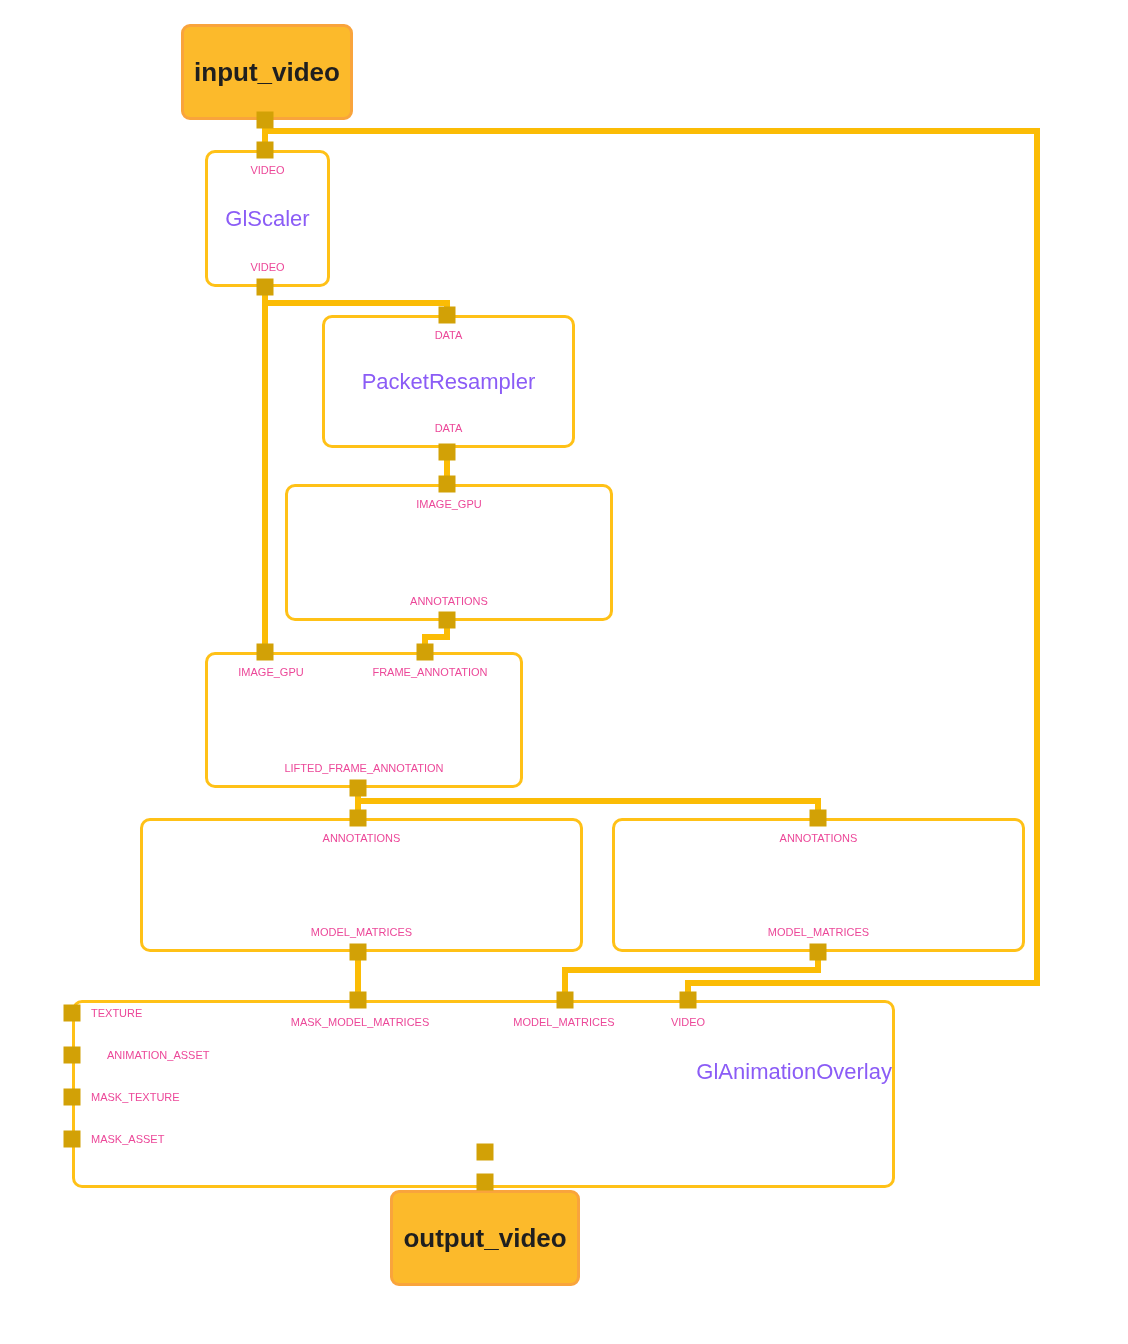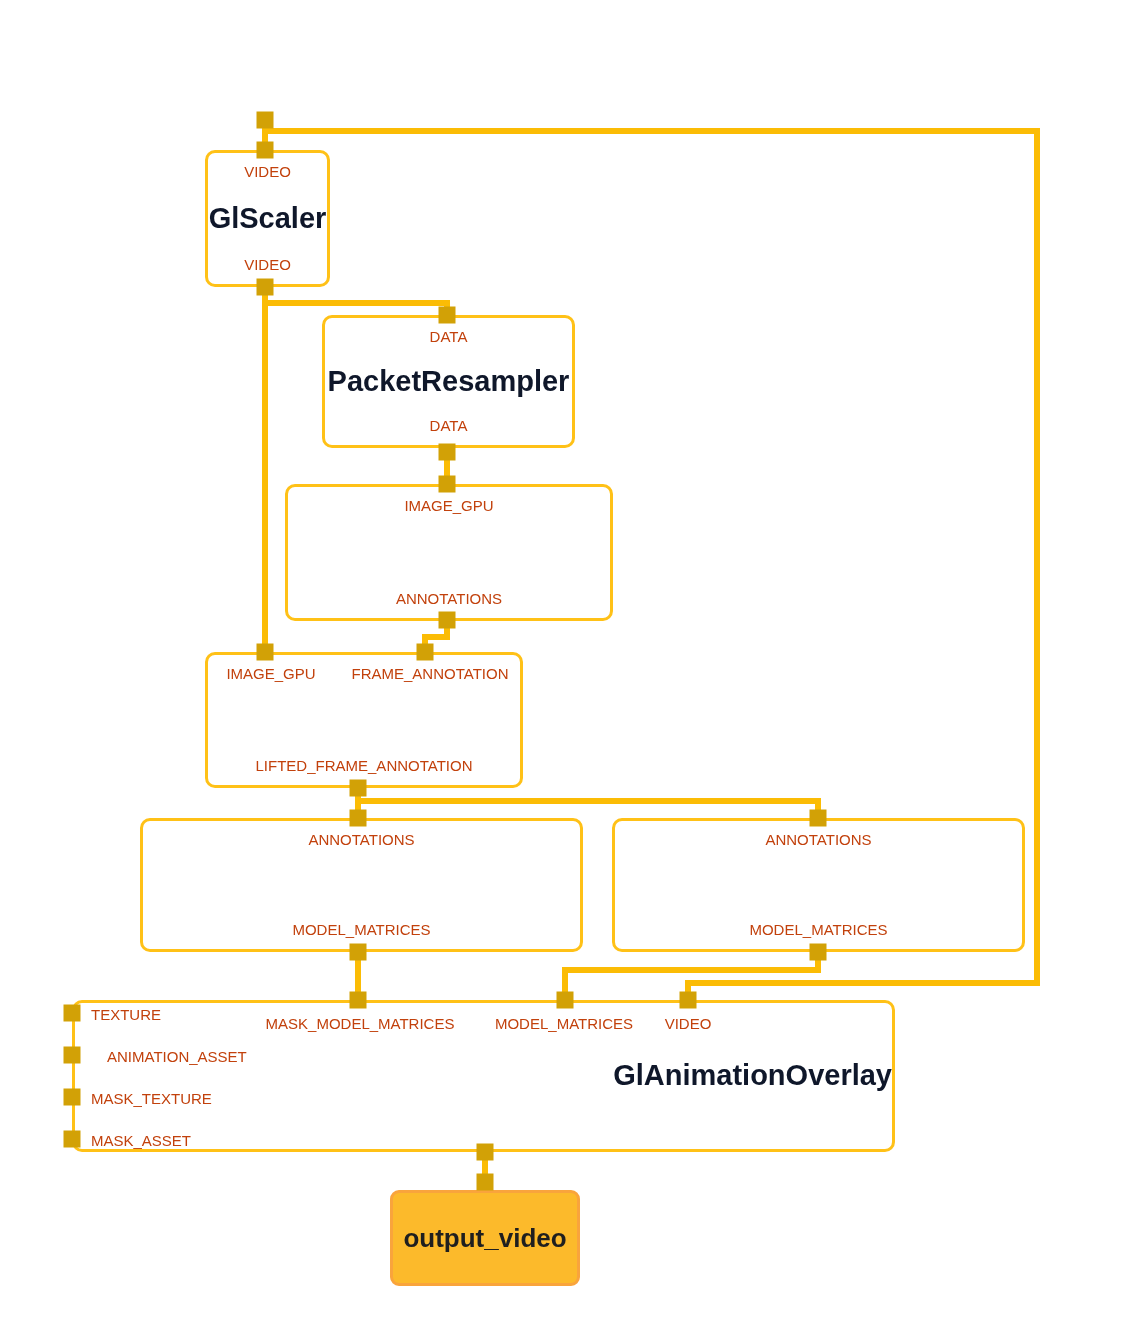--- a/index.html
+++ b/index.html
@@ -6,22 +6,22 @@
   .canvas{
     position:relative;width:1128px;height:1344px;background:#ffffff;
     font-family:"Liberation Sans",sans-serif;overflow:hidden;
   }
   svg.edges{position:absolute;left:0;top:0;z-index:1;}
   .node{
     position:absolute;background:#ffffff;border:3px solid #FFC117;border-radius:10px;
     box-sizing:border-box;display:flex;flex-direction:column;justify-content:space-between;
     align-items:center;padding:11px 0;z-index:2;
   }
-  .node .title{font-weight:bold;font-size:29px;color:#0f172a;white-space:nowrap;line-height:1;}
-  .port-label{font-size:15px;color:#c2410c;white-space:nowrap;line-height:1.1;}
+  .node .title{font-weight:normal;font-size:22px;color:#8b5cf6;white-space:nowrap;line-height:1;}
+  .port-label{font-size:11px;color:#ec4899;white-space:nowrap;line-height:1.1;}
   .port-row{position:relative;width:100%;height:17px;}
   .port-row .port-label{position:absolute;top:0;transform:translateX(-50%);}
   .stream{
     position:absolute;background:#FCBA2B;border:3px solid #F9A43C;border-radius:9px;
     box-sizing:border-box;display:flex;align-items:center;justify-content:center;z-index:2;
   }
   .stream .title{font-weight:bold;font-size:26px;color:#1f1f1f;white-space:nowrap;}
   .conn{
     position:absolute;width:17px;height:17px;background:#D2A106;
     transform:translate(-50%,-50%);z-index:4;
@@ -44,20 +44,23 @@
       <polyline points="447,449 447,487"></polyline>
       <polyline points="447,617 447,637 425,637 425,655"></polyline>
       <polyline points="358,785 358,821"></polyline>
       <polyline points="358,801 818,801 818,821"></polyline>
       <polyline points="358,949 358,1003"></polyline>
       <polyline points="818,949 818,970 565,970 565,1003"></polyline>
       <polyline points="485,1149 485,1185"></polyline>
     </g>
   </svg>
 
+  <div class="stream" style="left:181px;top:24px;width:172px;height:96px">
+    <span class="title">input_video</span>
+  </div>
 
   <div class="node" style="left:205px;top:150px;width:125px;height:137px">
     <span class="port-label">VIDEO</span>
     <span class="title">GlScaler</span>
     <span class="port-label">VIDEO</span>
   </div>
 
   <div class="node" style="left:322px;top:315px;width:253px;height:133px">
     <span class="port-label">DATA</span>
     <span class="title">PacketResampler</span>
@@ -80,21 +83,21 @@
   <div class="node" style="left:140px;top:818px;width:443px;height:134px">
     <span class="port-label">ANNOTATIONS</span>
     <span class="port-label">MODEL_MATRICES</span>
   </div>
 
   <div class="node" style="left:612px;top:818px;width:413px;height:134px">
     <span class="port-label">ANNOTATIONS</span>
     <span class="port-label">MODEL_MATRICES</span>
   </div>
 
-  <div class="node overlay-node" style="left:72px;top:1000px;width:823px;height:152px">
+  <div class="node overlay-node" style="left:72px;top:1000px;width:823px;height:188px">
     <span class="port-label abs" style="left:285px;top:13px;transform:translateX(-50%)">MASK_MODEL_MATRICES</span>
     <span class="port-label abs" style="left:489px;top:13px;transform:translateX(-50%)">MODEL_MATRICES</span>
     <span class="port-label abs" style="left:613px;top:13px;transform:translateX(-50%)">VIDEO</span>
     <span class="title">GlAnimationOverlay</span>
     <span class="port-label abs" style="left:16px;top:4px">TEXTURE</span>
     <span class="port-label abs" style="left:32px;top:46px">ANIMATION_ASSET</span>
     <span class="port-label abs" style="left:16px;top:88px">MASK_TEXTURE</span>
     <span class="port-label abs" style="left:16px;top:130px">MASK_ASSET</span>
   </div>
 

